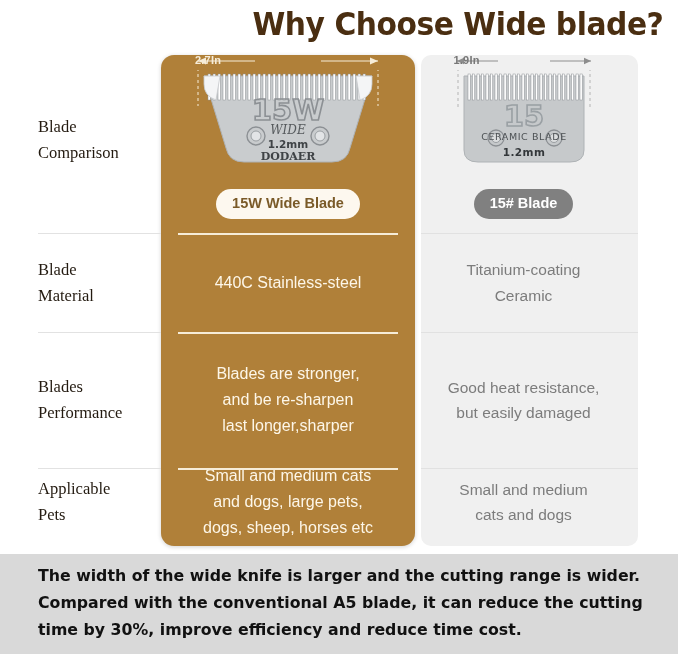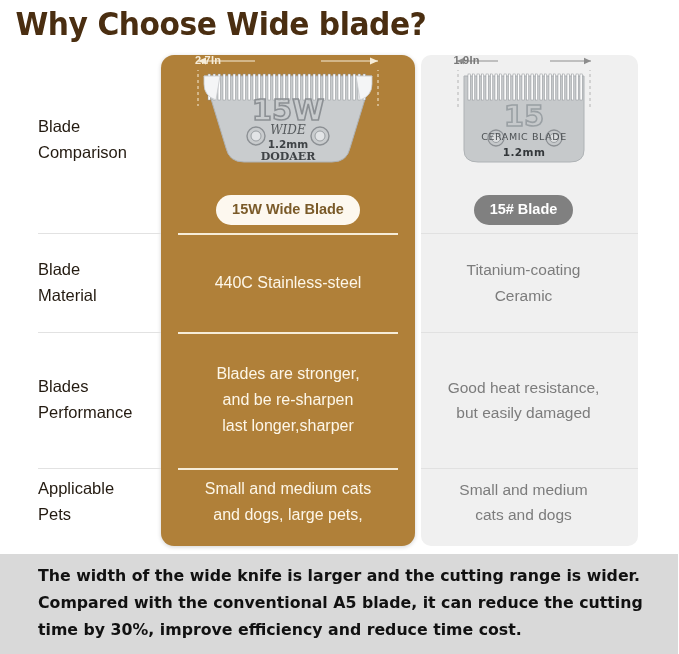--- a/index.html
+++ b/index.html
@@ -14,21 +14,21 @@
     overflow: hidden;
     position: relative;
   }
 
   
   .title-wrap {
     width: 679px;
     height: 47px;
     display: flex;
     align-items: center;
-    justify-content: flex-start;
+    justify-content: flex-end;
     background: #ffffff;
   }
   .title {
     font-family: "DejaVu Sans", sans-serif;
     font-weight: bold;
     font-size: 32px;
     letter-spacing: -0.5px;
     color: #4a2e11;
     text-align: center;
     transform: scaleX(0.93);
@@ -89,21 +89,21 @@
     padding-left: 38px;
     padding-right: 8px;
     display: flex;
     flex-direction: column;
     justify-content: center;
     color: #231a10;
     font-size: 16.5px;
     line-height: 1.55;
     font-family: "Liberation Sans", sans-serif;
   }
-  .cell-label span { display: block; }
+  .cell-label span { display: block; font-family: Liberation Serif, serif; }
 
   .cell-brown {
     width: 254px;
     box-sizing: border-box;
     display: flex;
     flex-direction: column;
     align-items: center;
     justify-content: center;
     color: #fdf6e8;
     font-size: 16px;
@@ -165,21 +165,21 @@
   }
   .dim-text {
     font-size: 11px;
     font-weight: bold;
     letter-spacing: 0.2px;
   }
   .dim-text.light { color: #f6ecd8; }
   .dim-text.dark  { color: #777777; }
 
   .pill {
-    margin-top: 7px;
+    margin-top: 1px;
     border-radius: 999px;
     padding: 3px 16px 4px 16px;
     font-size: 14.5px;
     font-weight: bold;
     white-space: nowrap;
   }
   .pill-light {
     background: #fdf8ef;
     color: #7a5a28;
   }
@@ -397,20 +397,21 @@
     </div>
 
     <div class="row row-4">
       <div class="cell-label">
         <span>Applicable</span>
         <span>Pets</span>
       </div>
       <div class="cell-brown">
         <div>Small and medium cats</div>
         <div>and dogs, large pets,</div>
+        <div>dogs, sheep, horses etc</div>
       </div>
       <div class="cell-gray">
         <div>Small and medium</div>
         <div>cats and dogs</div>
       </div>
     </div>
 
     <div class="divider d1">
       <div class="seg-label"></div>
       <div class="seg-brown"></div>

